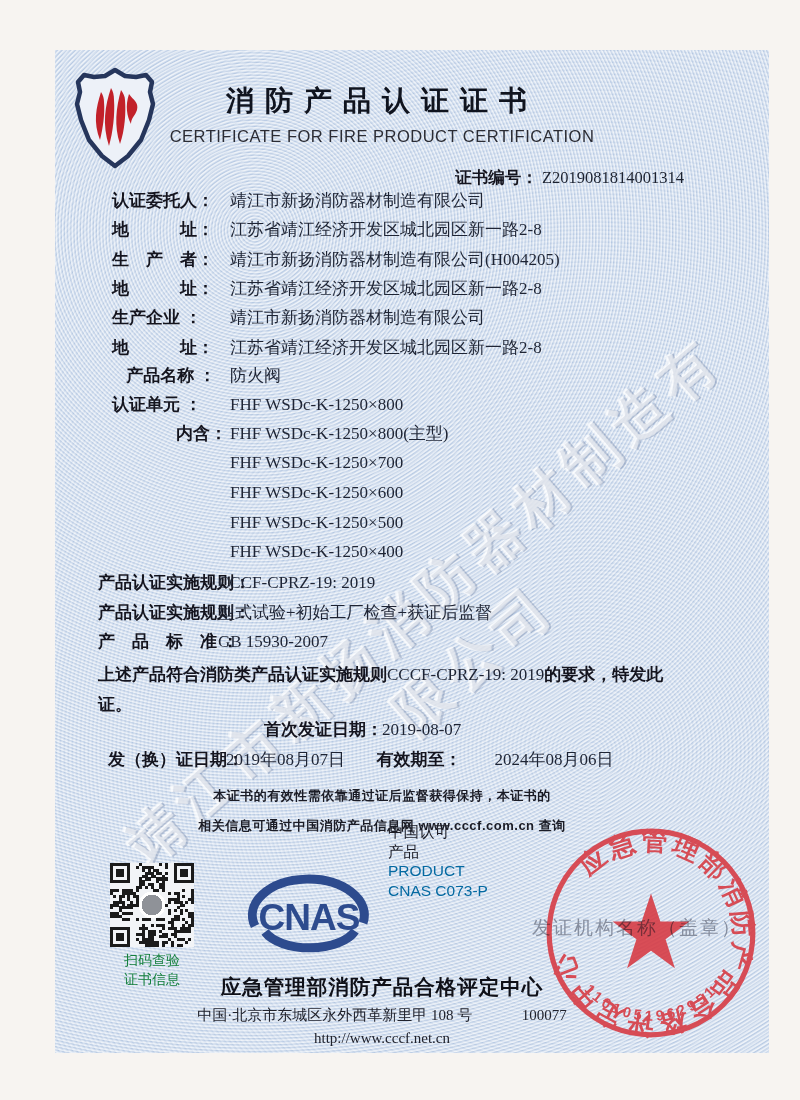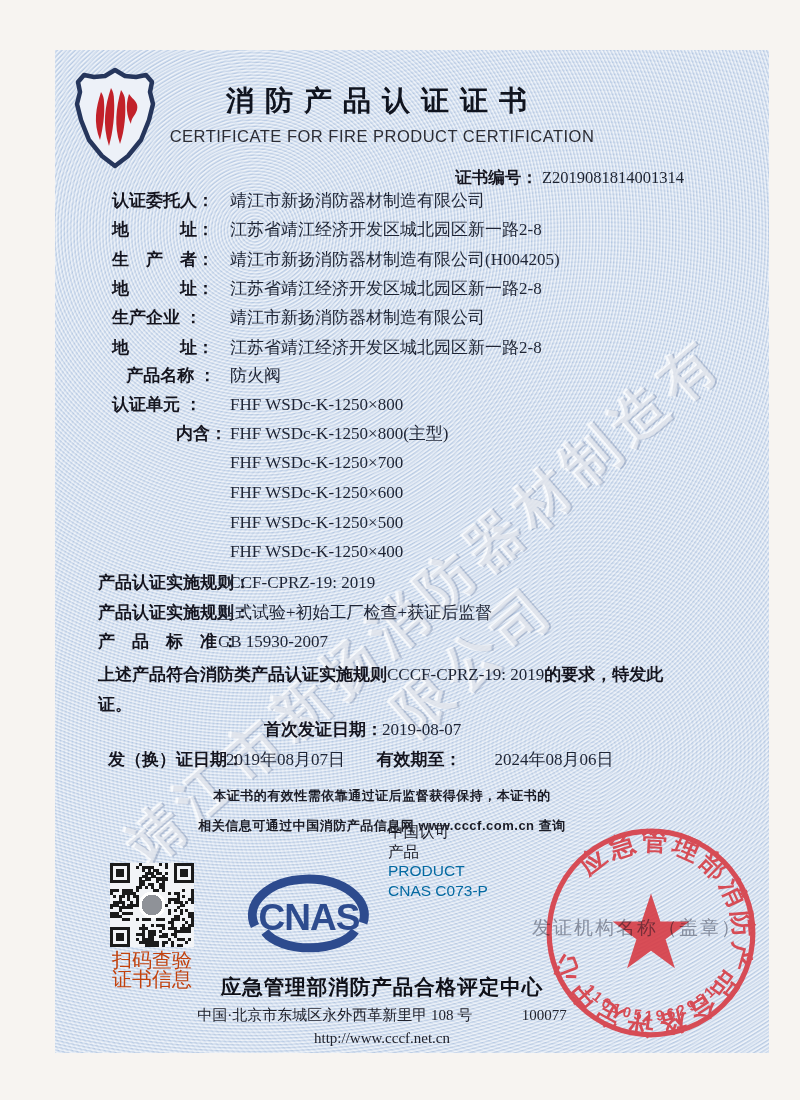--- a/index.html
+++ b/index.html
@@ -35,21 +35,21 @@
   .title{font-size:28px;font-weight:bold;letter-spacing:11px;color:#10141f;}
   .subtitle{font-size:16.5px;letter-spacing:.5px;color:#2b2c34;font-weight:500;}
   .certno{font-size:16.5px;color:#1c2230;font-family:"Liberation Serif",serif;}
   .stmt{font-size:17px;line-height:30px;white-space:normal;color:#14141e;}
   .notice{font-size:13px;font-weight:600;color:#1b1c26;letter-spacing:.5px;}
   .seal-behind{
     font-family:"Liberation Serif",serif;font-size:19px;letter-spacing:2px;
     color:#7e8596;opacity:.9;z-index:2;
   }
   .seal{z-index:3;opacity:.88;mix-blend-mode:multiply;}
-  .qr-caption{font-size:20px;color:#c2410c;line-height:19px;text-align:center;}
+  .qr-caption{font-size:14px;color:#15803d;line-height:19px;text-align:center;}
   .cnas-lines{font-size:15.5px;line-height:19.5px;}
   .cnas-lines .cn{font-family:"Liberation Serif",serif;color:#1b1c26;}
   .cnas-lines .en{color:#0369a1;}
   .issuer{font-size:20.5px;font-weight:bold;color:#0f1018;letter-spacing:1px;}
   .addr{font-size:15px;font-family:"Liberation Serif",serif;color:#20222c;}
 </style>
 </head>
 <body>
 
 <div class="panel">

